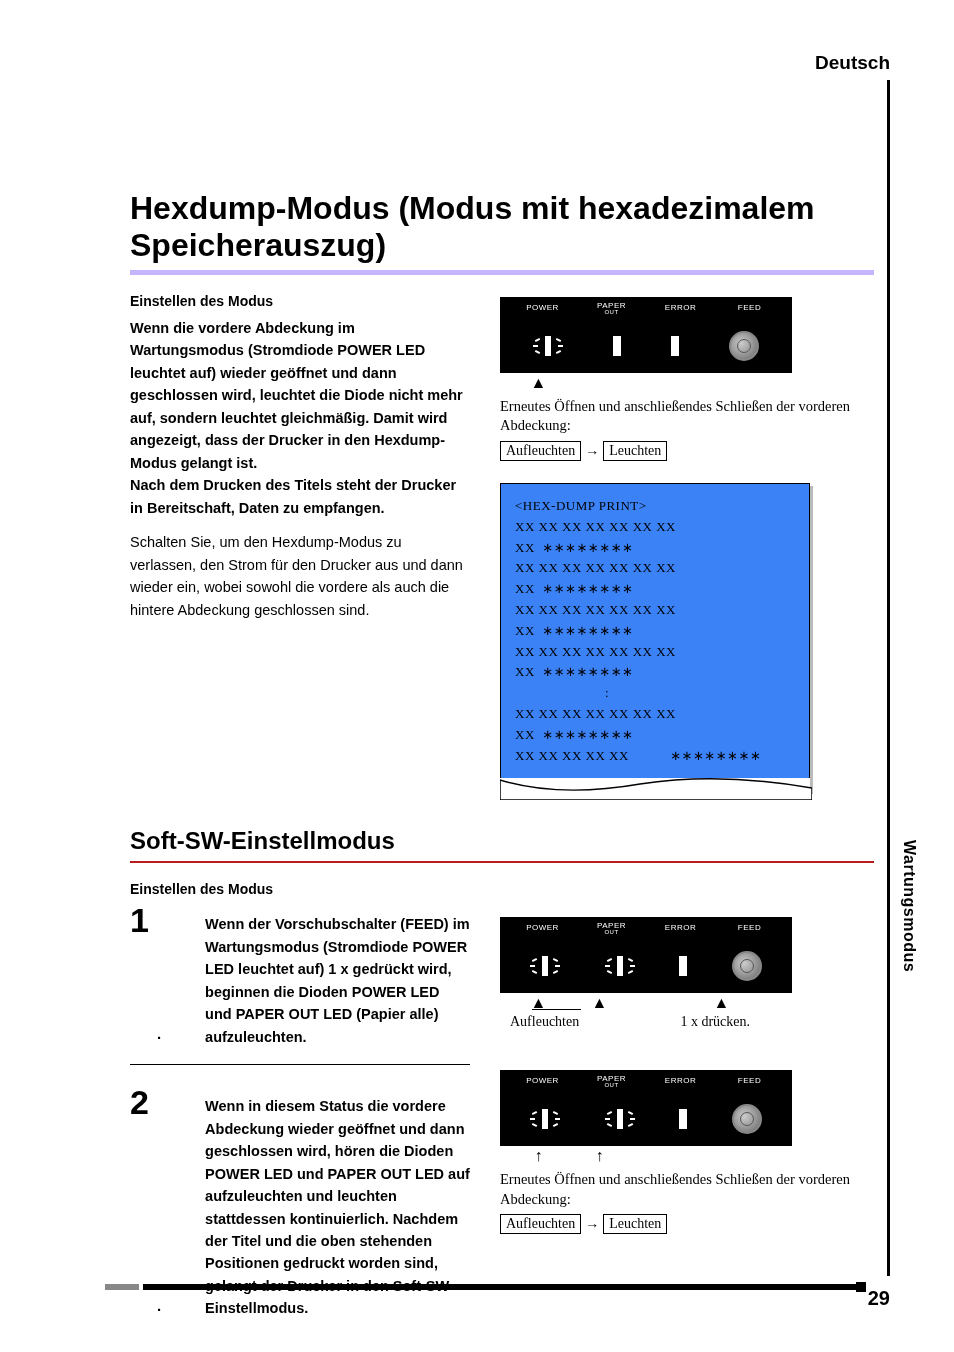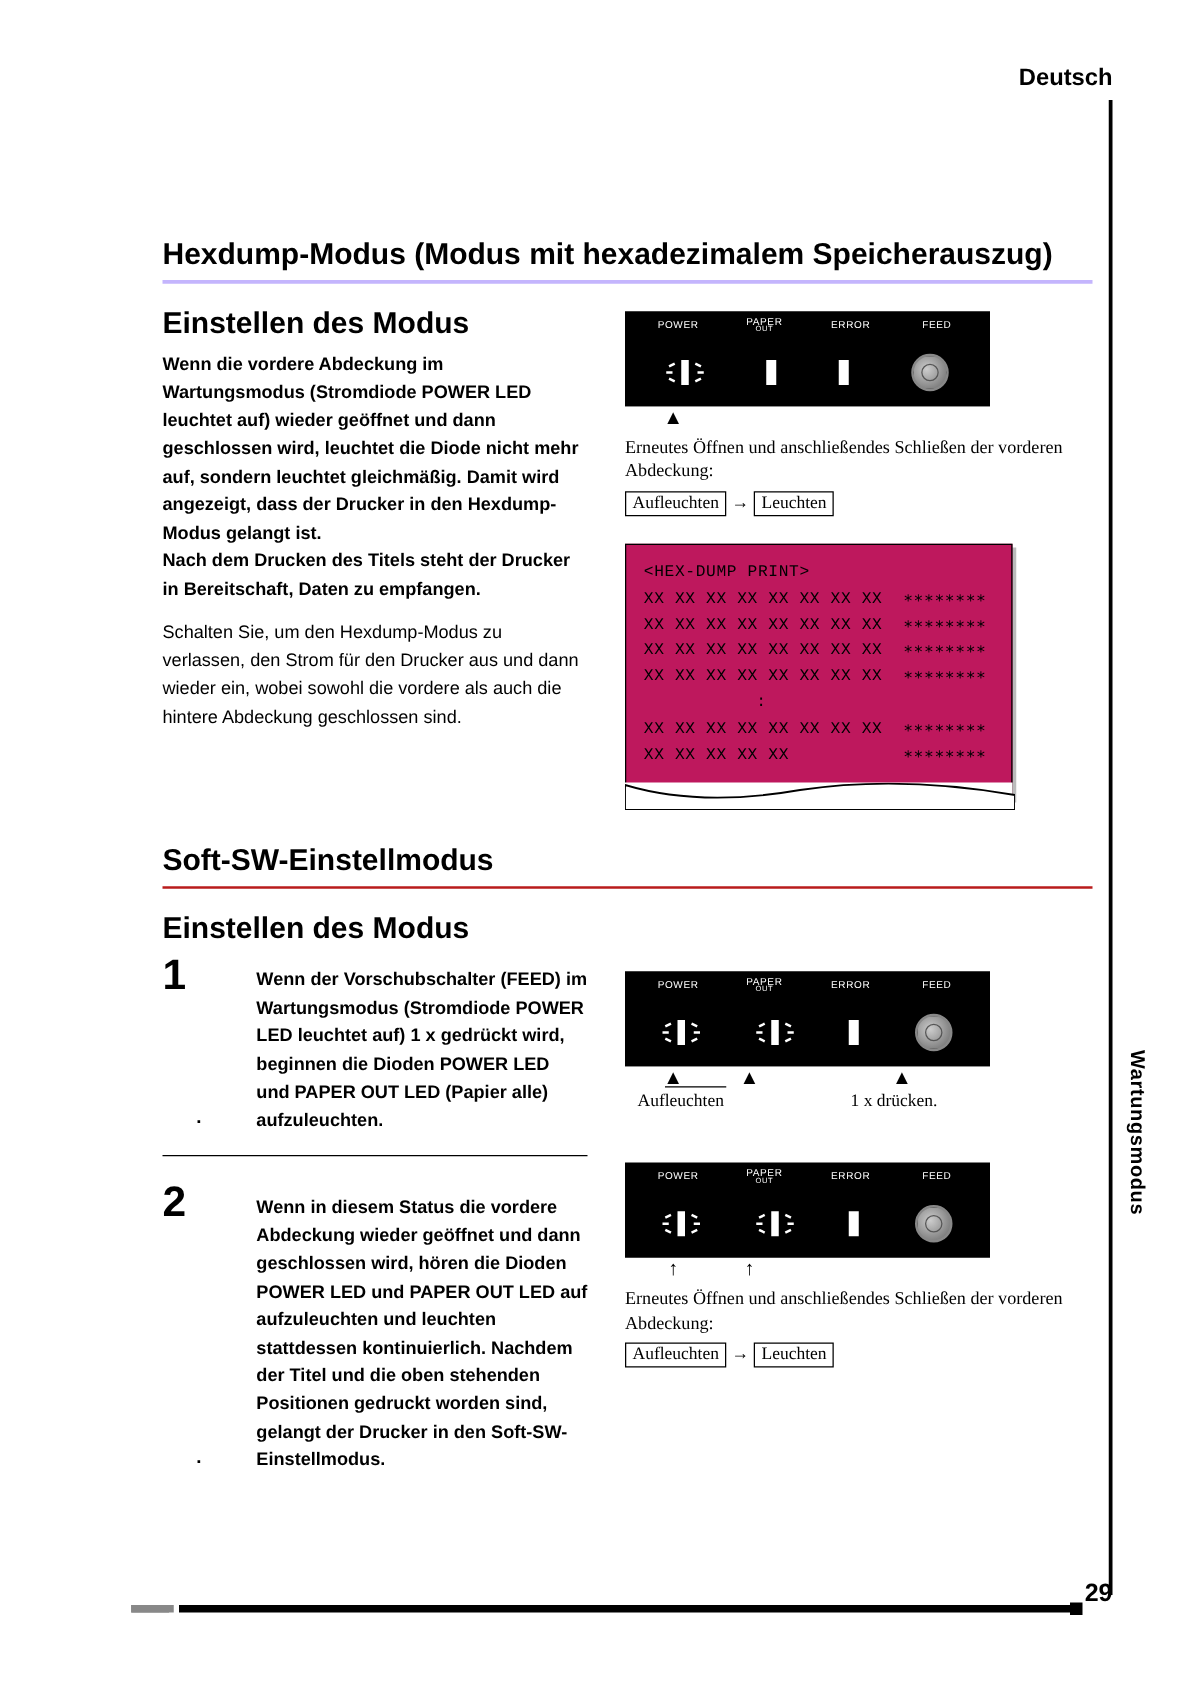--- a/index.html
+++ b/index.html
@@ -1,23 +1,23 @@
 <!DOCTYPE html>
 <html><head>
 <meta charset="utf-8">
 <style>
   * { box-sizing: border-box; margin: 0; padding: 0; }
   body { width: 954px; height: 1352px; background: #fff; font-family: Georgia, 'Times New Roman', serif; color: #000; position: relative; }
   .header-lang { position: absolute; top: 52px; right: 64px; font-weight: bold; font-size: 19px; font-family: Arial, sans-serif; }
   .side-tab { position: absolute; right: 36px; top: 840px; writing-mode: vertical-rl; font-weight: bold; font-family: Arial, sans-serif; font-size: 16px; letter-spacing: 0.5px; }
   .side-line { position: absolute; right: 64px; top: 80px; width: 3px; height: 1196px; background: #000; }
   .content { position: absolute; left: 130px; top: 190px; width: 744px; }
-  h1 { font-family: Arial, sans-serif; font-size: 24px; font-weight: bold; border-bottom: 3px solid #c4b5fd; padding-bottom: 6px; margin-bottom: 18px; }
+  h1 { font-family: Arial, sans-serif; font-size: 32px; font-weight: bold; border-bottom: 5px solid #c4b5fd; padding-bottom: 6px; margin-bottom: 18px; }
   h2 { font-family: Arial, sans-serif; font-size: 24px; font-weight: bold; border-bottom: 2px solid #b91c1c; padding-bottom: 6px; margin-bottom: 18px; margin-top: 36px; }
-  .subhead { font-family: Arial, sans-serif; font-size: 24px; font-weight: bold; margin-bottom: 8px; }
+  .subhead { font-family: Arial, sans-serif; font-size: 14px; font-weight: bold; margin-bottom: 8px; }
   .two-col { display: flex; gap: 30px; }
   .left-col { flex: 0 0 340px; }
   .right-col { flex: 1; }
   .body-text { font-family: Arial, sans-serif; font-size: 14.5px; line-height: 1.55; }
   .bold { font-weight: bold; }
   .para-gap { margin-top: 12px; }
   .panel-wrap { margin-top: 4px; }
   .panel { background: #000; color: #fff; width: 292px; padding: 4px 0 0 0; position: relative; }
   .panel-labels { display: flex; justify-content: space-around; font-size: 8px; font-family: Arial, sans-serif; letter-spacing: 0.5px; padding: 2px 8px 4px 8px; }
   .panel-labels span { flex: 1; text-align: center; }
@@ -36,30 +36,30 @@
   .led-flash .r6 { right: 2px; top: 20px; transform: rotate(-25deg); }
   .feed-btn { width: 30px; height: 30px; border: 2px solid #888; border-radius: 50%; background: radial-gradient(circle at 40% 40%, #ccc, #666); position: relative; }
   .feed-btn::after { content: ""; position: absolute; top: 6px; left: 6px; right: 6px; bottom: 6px; border: 1px solid #555; border-radius: 50%; }
   .arrow-up { font-size: 16px; line-height: 1; }
   .arrow-row { display: flex; width: 260px; padding: 2px 8px 0 8px; }
   .arrow-row .slot { flex: 1; text-align: center; }
   .caption { font-family: Georgia, serif; font-size: 14.5px; line-height: 1.35; margin-top: 6px; }
   .state-boxes { margin-top: 5px; font-family: Georgia, serif; font-size: 14px; }
   .state-boxes .box { border: 1px solid #000; padding: 1px 5px; display: inline-block; }
   .state-boxes .arr { margin: 0 4px; }
-  .printout { margin-top: 22px; width: 310px; border: 1.5px solid #000; padding: 12px 14px 24px 14px; font-family: Liberation Mono, monospace; font-size: 13px; line-height: 1.6; letter-spacing: 0.5px; position: relative; box-shadow: 3px 3px 0 #bbb; background:#be185d; }
+  .printout { margin-top: 22px; width: 310px; border: 1.5px solid #000; padding: 12px 14px 24px 14px; font-family: Liberation Serif, serif; font-size: 13px; line-height: 1.6; letter-spacing: 0.5px; position: relative; box-shadow: 3px 3px 0 #bbb; background:#3b82f6; }
   .printout .tear { position: absolute; left: -1px; right: -1px; bottom: -8px; height: 20px; background: #fff; }
   .printout .tear svg { display: block; }
   .step { display: flex; align-items: flex-start; gap: 8px; border-bottom: 1px solid #000; padding-bottom: 16px; margin-bottom: 22px; }
   .step.no-border { border-bottom: none; }
   .step-num { font-family: Arial, sans-serif; font-size: 34px; font-weight: bold; line-height: 0.9; }
   .step-dot { font-family: Arial, sans-serif; font-size: 15px; font-weight: bold; align-self: flex-end; margin-bottom: 6px; }
   .step-text { font-family: Arial, sans-serif; font-size: 14.5px; font-weight: bold; line-height: 1.55; flex: 1; padding-top: 8px; margin-left: 36px; }
   .hint-row { display: flex; width: 260px; justify-content: space-between; font-family: Georgia, serif; font-size: 14px; margin-top: 2px; padding: 0 10px; }
-  .page-num { position: absolute; right: 64px; bottom: 65px; font-family: Arial, sans-serif; font-size: 20px; font-weight: bold; }
+  .page-num { position: absolute; right: 64px; bottom: 42px; font-family: Arial, sans-serif; font-size: 20px; font-weight: bold; }
   .page-bar { position: absolute; left: 105px; bottom: 62px; width: 760px; height: 6px; background: linear-gradient(to right, #777 0%, #777 4%, transparent 4%, transparent 5%, #000 5%); }
   .page-bar::before { content:""; position:absolute; left:0; top:0; width:34px; height:6px; background:#888; }
   .page-bar-sq { position:absolute; right: 88px; bottom: 60px; width: 10px; height: 10px; background:#000; }
 </style>
 </head>
 <body>
 
 <div class="header-lang">Deutsch</div>
 <div class="side-line"></div>
 <div class="side-tab">Wartungsmodus</div>

